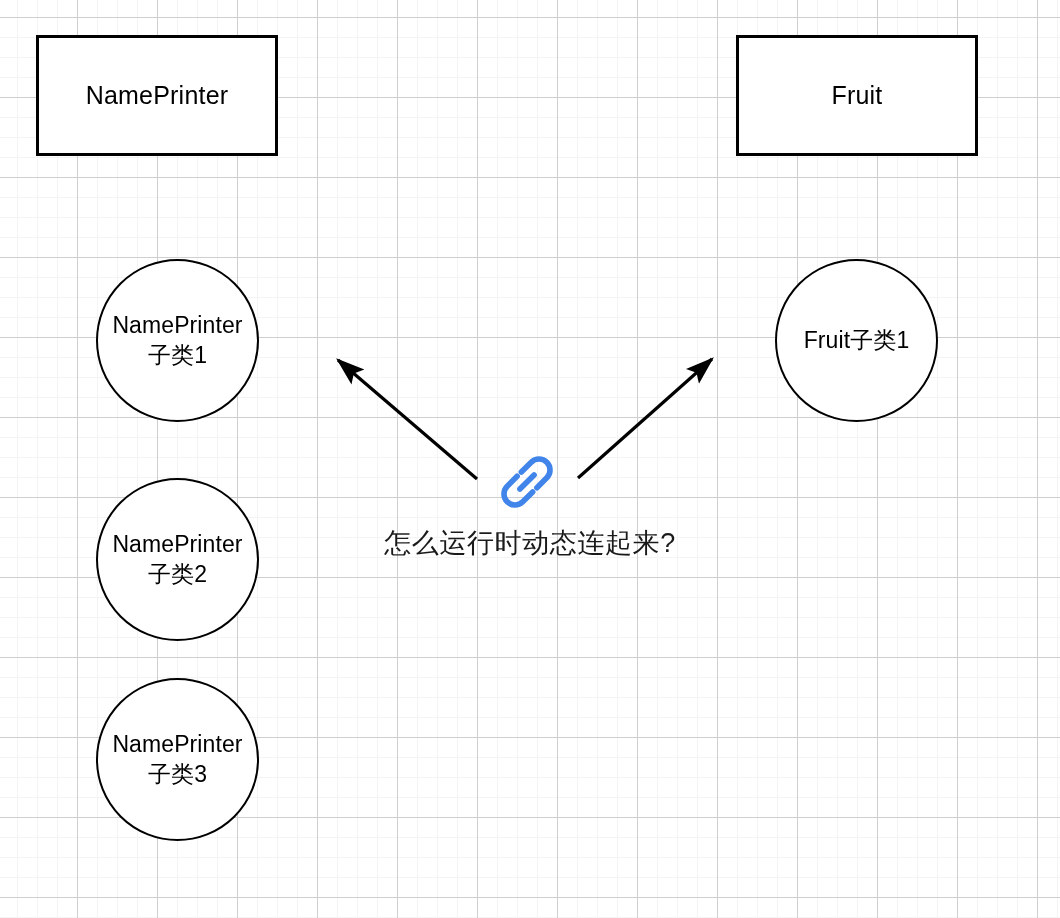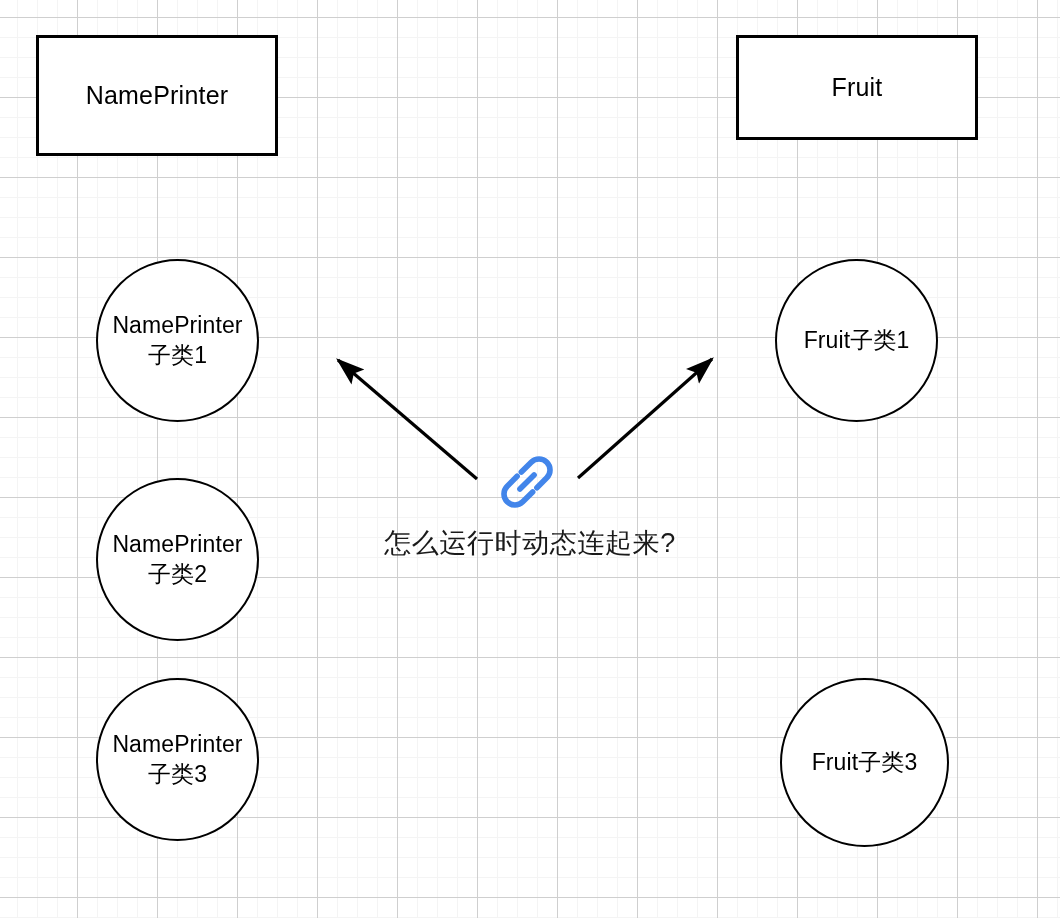--- a/index.html
+++ b/index.html
@@ -95,21 +95,21 @@
 </style>
 </head>
 <body>
 
 <div id="canvas">
 
   <div class="node-rect" style="left:36px; top:35px; width:242px; height:121px;">
     <span class="label">NamePrinter</span>
   </div>
 
-  <div class="node-rect" style="left:736px; top:35px; width:242px; height:105px;">
+  <div class="node-rect" style="left:736px; top:35px; width:242px; height:121px;">
     <span class="label">Fruit</span>
   </div>
 
   <div class="node-circle" style="left:96px; top:259px; width:163px; height:163px;">
     <span class="label">NamePrinter
 子类1</span>
   </div>
 
   <div class="node-circle" style="left:96px; top:478px; width:163px; height:163px;">
     <span class="label">NamePrinter
@@ -119,23 +119,20 @@
   <div class="node-circle" style="left:96px; top:678px; width:163px; height:163px;">
     <span class="label">NamePrinter
 子类3</span>
   </div>
 
   <div class="node-circle" style="left:775px; top:259px; width:163px; height:163px;justify-content:center;">
     <span class="label">Fruit子类1</span>
   </div>
 
 
-  <div class="node-circle" style="left:780px; top:678px; width:169px; height:169px;">
-    <span class="label">Fruit子类3</span>
-  </div>
 
   <svg class="arrow-svg" viewBox="0 0 1060 918" xmlns="http://www.w3.org/2000/svg">
     <defs>
       <marker id="arrowhead" markerWidth="10" markerHeight="10" refX="8.2" refY="3.1" orient="auto" markerUnits="strokeWidth">
         <path d="M0,0 L9,3.1 L0,6.2 L1.7,3.1 z" fill="#000000"></path>
       </marker>
     </defs>
     <line x1="477" y1="479" x2="338" y2="360" stroke="#000000" stroke-width="3.2" marker-end="url(#arrowhead)"></line>
     <line x1="578" y1="478" x2="712" y2="359" stroke="#000000" stroke-width="3.2" marker-end="url(#arrowhead)"></line>
   </svg>

